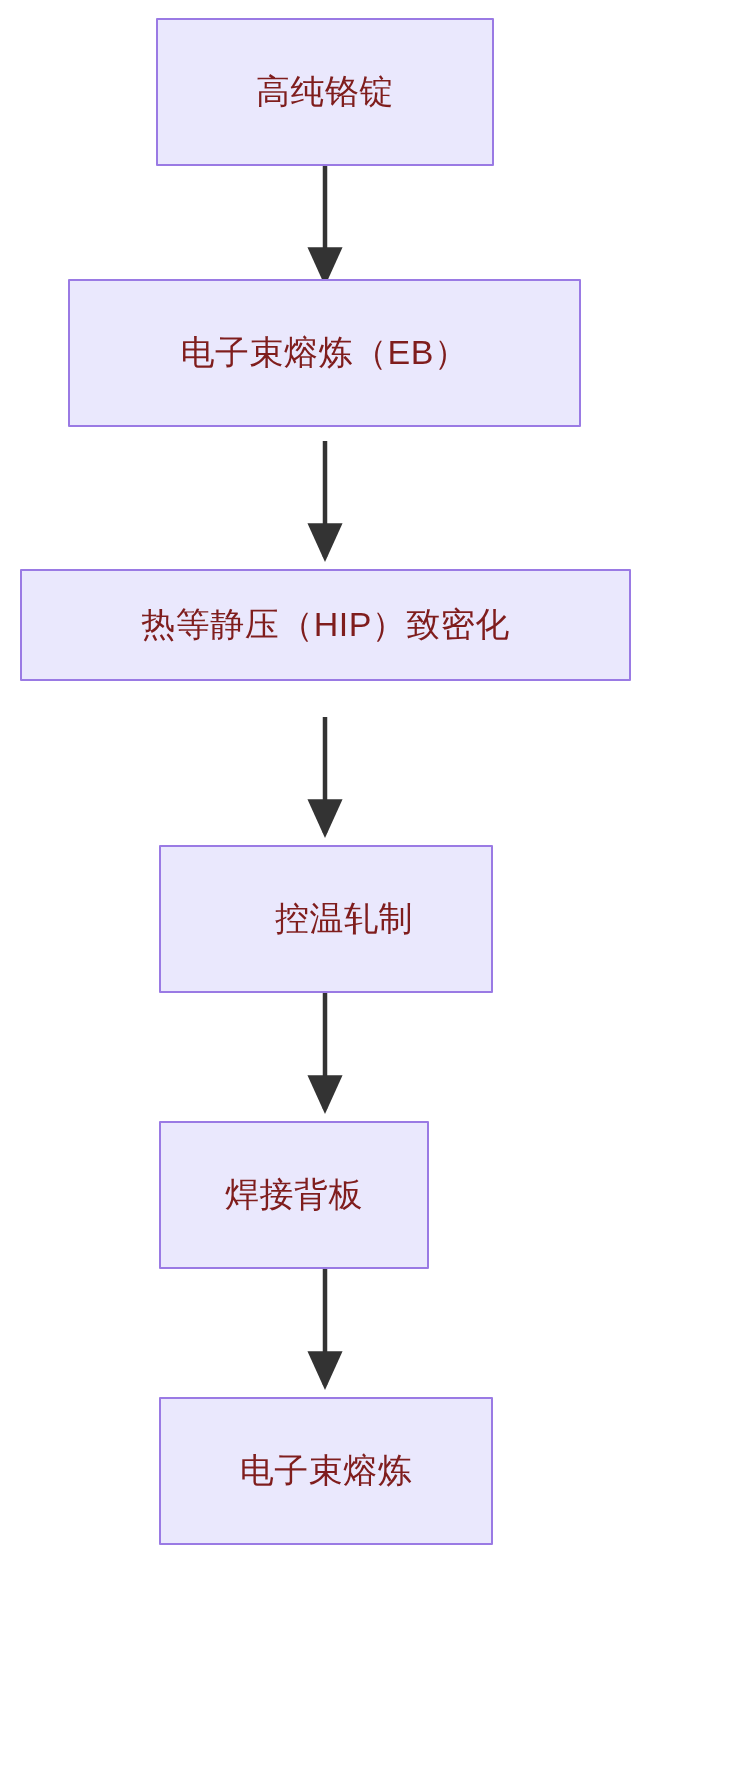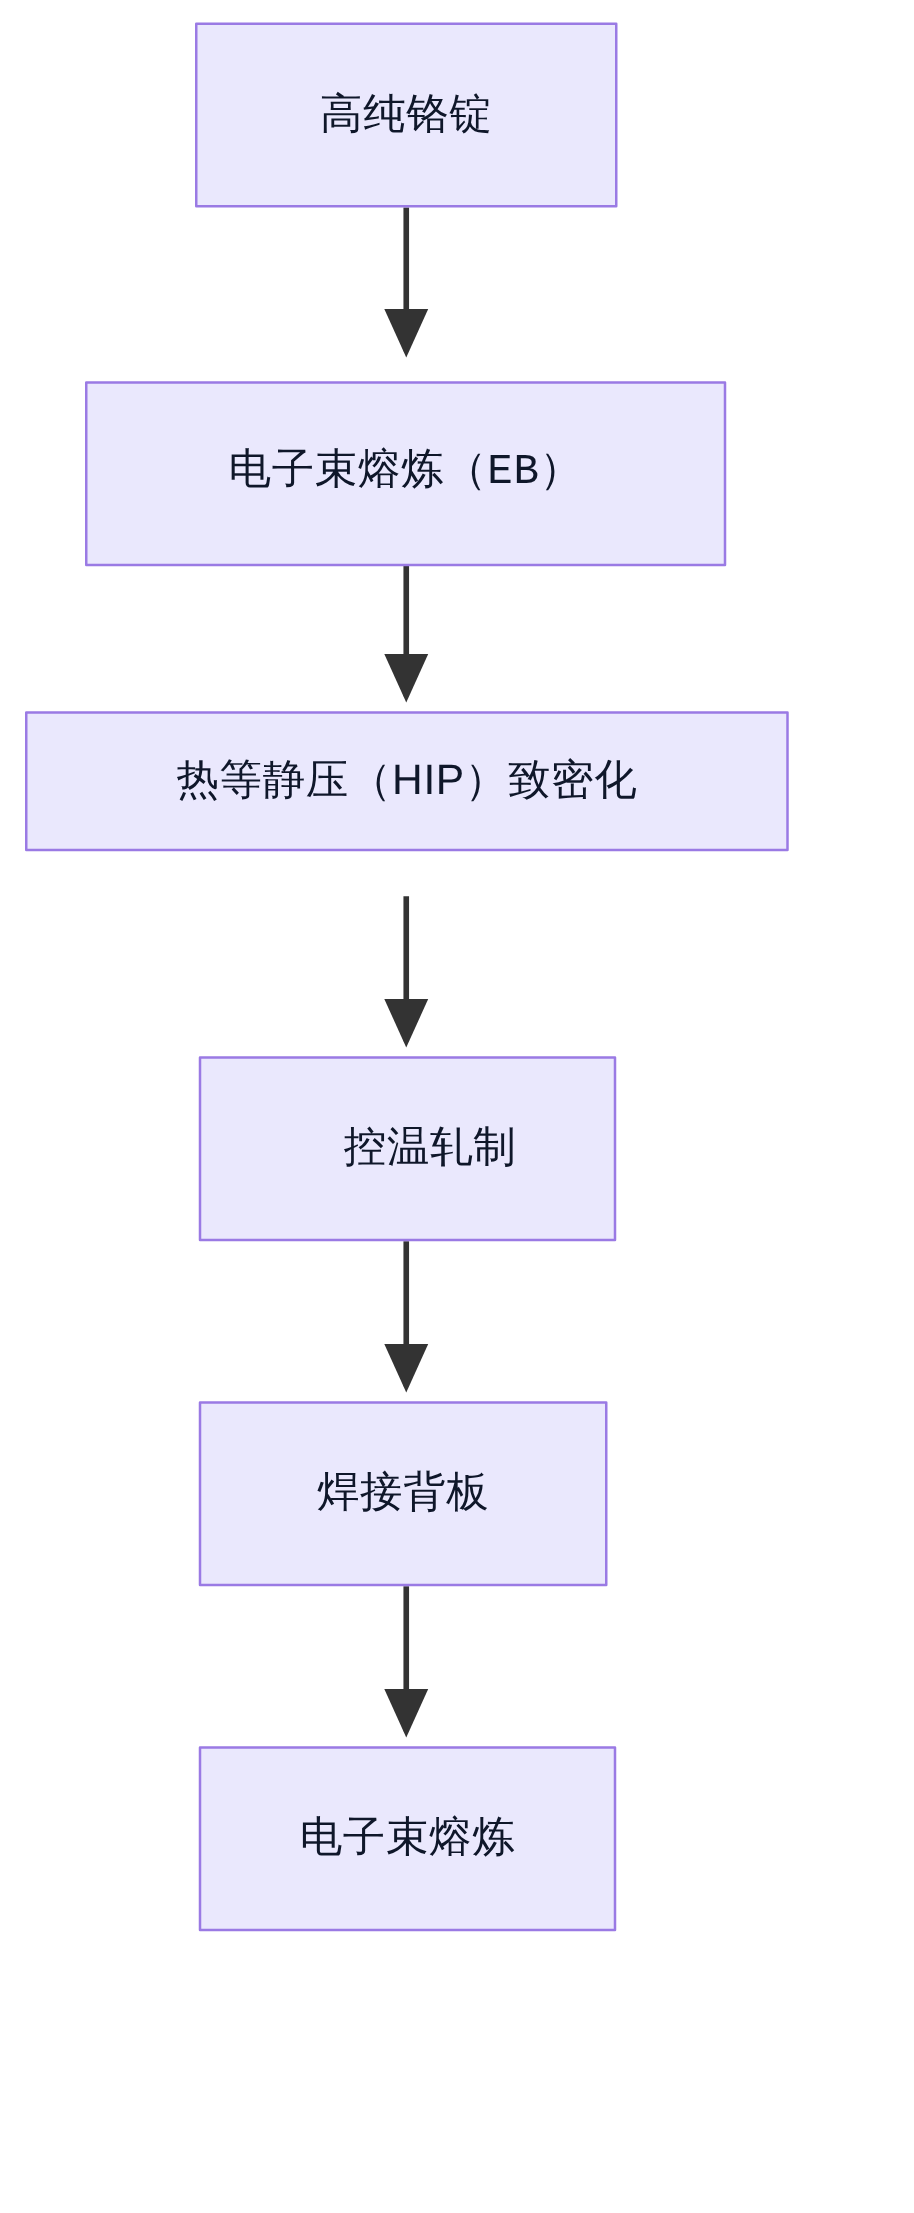--- a/index.html
+++ b/index.html
@@ -28,21 +28,21 @@
     box-sizing: border-box;
     background: #eae8fd;
     border: 2px solid #9a7ae4;
     border-radius: 1px;
     display: flex;
     align-items: center;
     justify-content: center;
     text-align: center;
   }
   .node-label {
-    color: #0f172a;
+    color: #7f1d1d;
     font-size: 34px;
     line-height: 1.15;
     letter-spacing: 0.5px;
     white-space: nowrap;
     user-select: none;
   }
 </style>
 </head>
 <body>
 
@@ -69,33 +69,33 @@
     </g>
     <g>
       <line x1="325" y1="1269" x2="325" y2="1385" stroke="#333333" stroke-width="4.5" marker-end="url(#arrowhead)"></line>
     </g>
   </svg>
 
   <div class="node" id="node-1" style="left:156px; top:18px; width:338px; height:148px;">
     <span class="node-label">高纯铬锭</span>
   </div>
 
-  <div class="node" id="node-2" style="left:68px; top:305px; width:513px; height:148px;font-family:Liberation Mono, monospace;">
+  <div class="node" id="node-2" style="left:68px; top:279px; width:513px; height:148px;">
     <span class="node-label">电子束熔炼（EB）</span>
   </div>
 
   <div class="node" id="node-3" style="left:20px; top:569px; width:611px; height:112px;">
     <span class="node-label">热等静压（HIP）致密化</span>
   </div>
 
   <div class="node" id="node-4" style="left:159px; top:845px; width:334px; height:148px;padding-left:36px;">
     <span class="node-label">控温轧制</span>
   </div>
 
-  <div class="node" id="node-5" style="left:159px; top:1121px; width:327px; height:148px;">
+  <div class="node" id="node-5" style="left:159px; top:1121px; width:270px; height:148px;">
     <span class="node-label">焊接背板</span>
   </div>
 
   <div class="node" id="node-6" style="left:159px; top:1397px; width:334px; height:148px;">
     <span class="node-label">电子束熔炼</span>
   </div>
 
 </div>
 
 </body></html>

